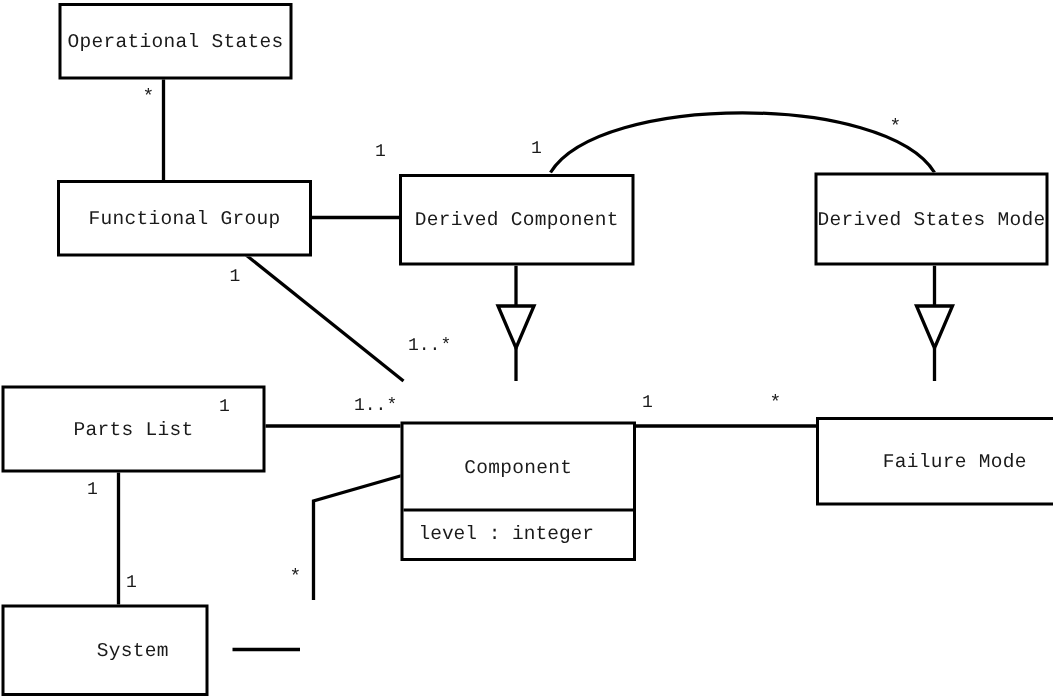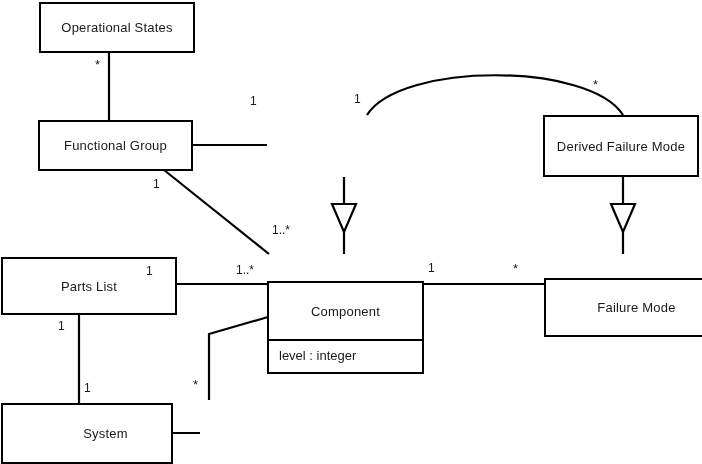--- a/index.html
+++ b/index.html
@@ -7,21 +7,21 @@
     margin: 0;
     padding: 0;
     background: #ffffff;
   }
   #canvas {
     position: relative;
     width: 702px;
     height: 464px;
     background: #ffffff;
     overflow: hidden;
-    font-family: Liberation Sans, sans-serif;
+    font-family: Liberation Mono, monospace;
   }
   svg.lines {
     position: absolute;
     left: 0;
     top: 0;
     width: 702px;
     height: 464px;
   }
   .uml-class {
     position: absolute;
@@ -97,45 +97,48 @@
 
     <polyline points="268,317 209,334 209,400" fill="none" stroke="#000000" stroke-width="2.2"></polyline>
 
     <line x1="155" y1="433" x2="200" y2="433" stroke="#000000" stroke-width="2.2"></line>
   </svg>
 
   <div class="uml-class" style="left:39px; top:2px; width:156px; height:51px;">
     <div class="class-name">Operational States</div>
   </div>
 
-  <div class="uml-class" style="left:38px; top:120px; width:155px; height:51px;">
+  <div class="uml-class" style="left:38px; top:120px; width:170px; height:51px;">
     <div class="class-name">Functional Group</div>
   </div>
 
+  <div class="uml-class" style="left:266px; top:116px; width:157px; height:61px;">
+    <div class="class-name">Derived Component</div>
+  </div>
 
   <div class="uml-class" style="left:543px; top:115px; width:156px; height:62px;">
-    <div class="class-name">Derived Failure Mode</div>
+    <div class="class-name">Derived States Mode</div>
   </div>
 
   <div class="uml-class" style="left:1px; top:257px; width:176px; height:58px;">
     <div class="class-name">Parts List</div>
   </div>
 
   <div class="uml-class" style="left:267px; top:253px; width:157px; height:93px;margin-top:28px;">
     <div class="class-name">Component</div>
     <div class="class-attrs" style="height:31px;text-align:right;">
       <div class="attr-row">level : integer</div>
     </div>
   </div>
 
   <div class="uml-class" style="left:544px; top:254px; width:185px; height:59px;margin-top:24px;">
     <div class="class-name">Failure Mode</div>
   </div>
 
-  <div class="uml-class" style="left:1px; top:403px; width:172px; height:61px;padding-left:37px;">
+  <div class="uml-class" style="left:1px; top:403px; width:138px; height:61px;padding-left:37px;">
     <div class="class-name">System</div>
   </div>
 
 
   <div class="mult star" style="left:95px; top:58px;">*</div>
 
   <div class="mult" style="left:250px; top:95px;">1</div>
 
   <div class="mult" style="left:354px; top:93px;">1</div>
 

